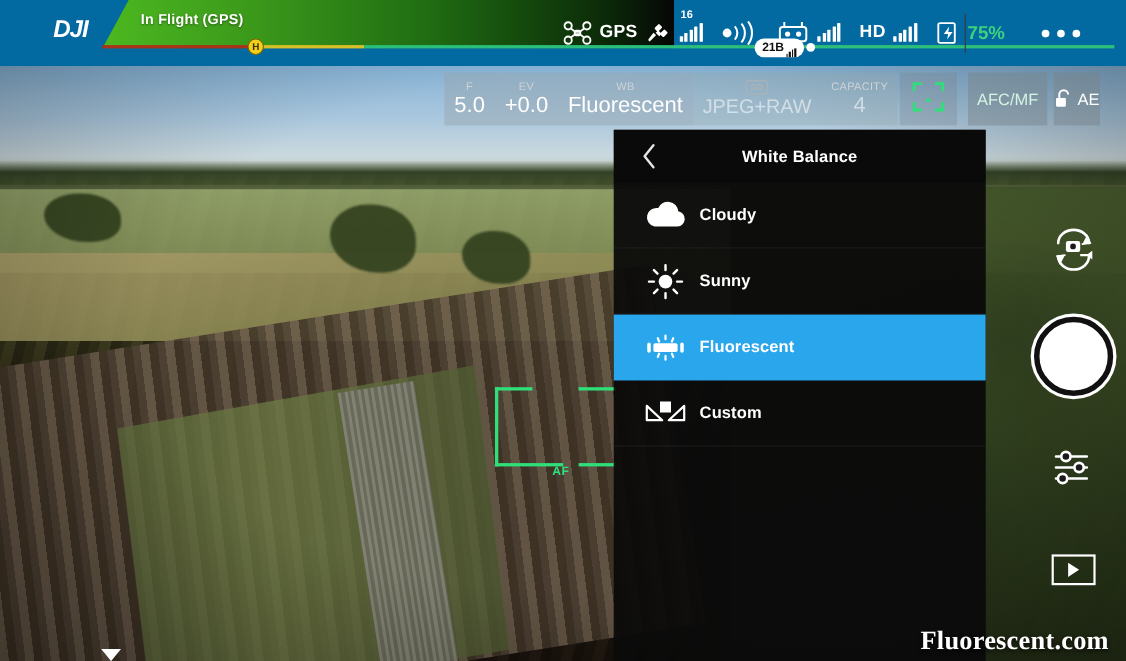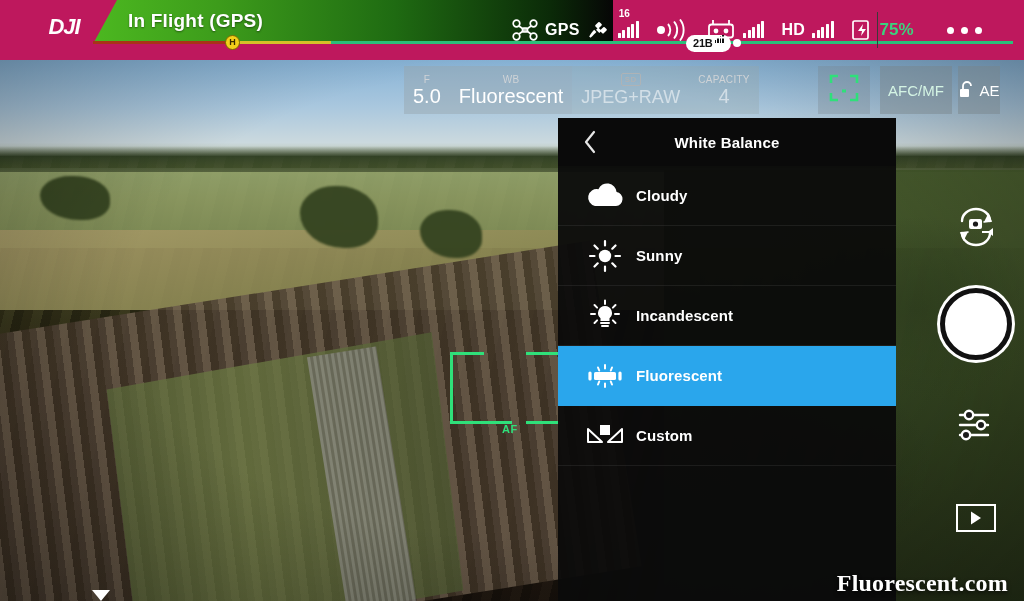--- a/index.html
+++ b/index.html
@@ -81,36 +81,36 @@
     opacity:.75; filter:blur(.6px);
   }
   #feed .vignette {
     position:absolute; inset:0;
     background:radial-gradient(ellipse 700px 420px at 50% 45%, rgba(0,0,0,0) 55%, rgba(0,0,0,.30) 100%);
   }
 
   
   #topbar {
     position:absolute; left:0; top:0; width:1024px; height:60px;
-    background:#be185d; z-index:40;
+    background:#0369a1; z-index:40;
   }
   .dji-logo {
     position:absolute; left:36px; top:14px; width:56px; height:26px;
     display:flex; align-items:center; justify-content:center;
     color:#fff; font-weight:bold; font-size:22px; letter-spacing:-1px;
     font-style:italic;
   }
   .flight-banner {
     position:absolute; left:93px; top:0; width:520px; height:44px;
     background:linear-gradient(90deg,#4cb820 0%,#3d9c1b 24%,#1f6b12 58%,#0b2a08 88%,#060606 100%);
     clip-path:polygon(24px 0, 100% 0, 100% 100%, 0 100%);
   }
   #flight-status {
     position:absolute; left:128px; top:10px;
-    color:#fff; font-size:19px; font-weight:bold; letter-spacing:.2px;
+    color:#fff; font-size:13px; font-weight:bold; letter-spacing:.2px;
     text-shadow:0 1px 2px rgba(0,0,0,.45);
   }
   .track {
     position:absolute; left:93px; top:41px; width:920px; height:4px;
   }
   .track .seg-red { position:absolute; left:0; top:0; width:140px; height:3px; background:#a93318; }
   .track .seg-yellow { position:absolute; left:140px; top:0; width:98px; height:3px; background:#d6c028; }
   .track .seg-green { position:absolute; left:238px; top:0; width:682px; height:3px; background:#2bbf7a; }
   .track .dot { position:absolute; top:-2px; width:8px; height:8px; border-radius:50%; background:#fff; }
   .track .home {
@@ -135,21 +135,21 @@
   .sep { position:absolute; left:877px; top:12px; width:1px; height:36px; background:#3a3a3a; }
   #moreBtn {
     position:absolute; left:936px; top:17px; width:56px; height:26px;
     display:flex; align-items:center; justify-content:center; gap:7px;
   }
   #moreBtn span { width:7px; height:7px; border-radius:50%; background:#fff; }
   .rcbadge {
     position:absolute; left:686px; top:35px; height:17px; padding:0 7px;
     background:#fff; border-radius:9px; color:#111;
     font-size:11px; font-weight:bold; line-height:17px; letter-spacing:-.2px;
-    display:flex; align-items:flex-start; gap:2px;
+    display:flex; align-items:flex-end; gap:2px;
   }
   .rcbadge .minibars { display:inline-flex; align-items:flex-end; gap:1px; height:8px; }
   .rcbadge .minibars i { width:1.6px; background:#111; }
   .rcbadge .minibars i:nth-child(1){height:3px;} .rcbadge .minibars i:nth-child(2){height:5px;}
   .rcbadge .minibars i:nth-child(3){height:7px;} .rcbadge .minibars i:nth-child(4){height:8px;}
 
   
   #cambar {
     position:absolute; left:400px; top:66px; height:48px; z-index:35;
     display:flex; align-items:stretch;
@@ -391,20 +391,24 @@
 
 <div id="cambar">
 
 
 
   <div class="cam-item" style="background:rgba(150,165,170,.45);margin-left:4px;">
     <span class="lbl">F</span>
     <span class="val">5.0</span>
   </div>
 
+  <div class="cam-item" style="background:rgba(150,165,170,.45);">
+    <span class="lbl">EV</span>
+    <span class="val">+0.0</span>
+  </div>
 
   <div class="cam-item" style="background:rgba(150,165,170,.45);">
     <span class="lbl">WB</span>
     <span class="val">Fluorescent</span>
   </div>
 
   <div class="cam-item" style="background:rgba(150,165,170,.35);">
     <span class="lbl">
       <span class="sdbox">SD</span>
     </span>
@@ -466,31 +470,20 @@
       <svg width="34" height="34" viewBox="0 0 34 34" fill="none" stroke="#fff" stroke-width="2.2" stroke-linecap="round">
         <circle cx="17" cy="17" r="6.2" fill="#fff" stroke="none"></circle>
         <path d="M17 2 v4.5 M17 27.5 v4.5 M2 17 h4.5 M27.5 17 h4.5
                  M6.5 6.5 l3.2 3.2 M24.3 24.3 l3.2 3.2
                  M27.5 6.5 l-3.2 3.2 M9.7 24.3 l-3.2 3.2"></path>
       </svg>
     </div>
     <div class="wb-txt">Sunny</div>
   </div>
 
-  <div class="wb-item">
-    <div class="wb-ic">
-      <svg width="38" height="34" viewBox="0 0 38 34" fill="none" stroke="#fff" stroke-width="2" stroke-linecap="round">
-        <path d="M19 7 a7 7 0 0 1 4.5 12.3 V22 h-9 v-2.7 A7 7 0 0 1 19 7 Z" fill="#fff" stroke="none"></path>
-        <path d="M15 24 h8 M16 27 h6"></path>
-        <path d="M19 1.5 v3.5 M5 15 h4 M29 15 h4 M8.5 6 l2.6 2.6 M26.9 21.4 l2.6 2.6
-                 M29.5 6 l-2.6 2.6 M11.1 21.4 l-2.6 2.6"></path>
-      </svg>
-    </div>
-    <div class="wb-txt">Incandescent</div>
-  </div>
 
   <div class="wb-item selected">
     <div class="wb-ic">
       <svg width="40" height="32" viewBox="0 0 40 32" fill="none" stroke="#fff" stroke-width="2" stroke-linecap="round">
         <rect x="9" y="12" width="22" height="8" rx="1.6" fill="#fff" stroke="none"></rect>
         <path d="M5 13 v6 M35 13 v6" stroke-width="3.2"></path>
         <path d="M13 7.5 l1.2 3 M27 7.5 l-1.2 3 M20 5 v3.4
                  M13 24.5 l1.2 -3 M27 24.5 l-1.2 -3 M20 27 v-3.4"></path>
       </svg>
     </div>

